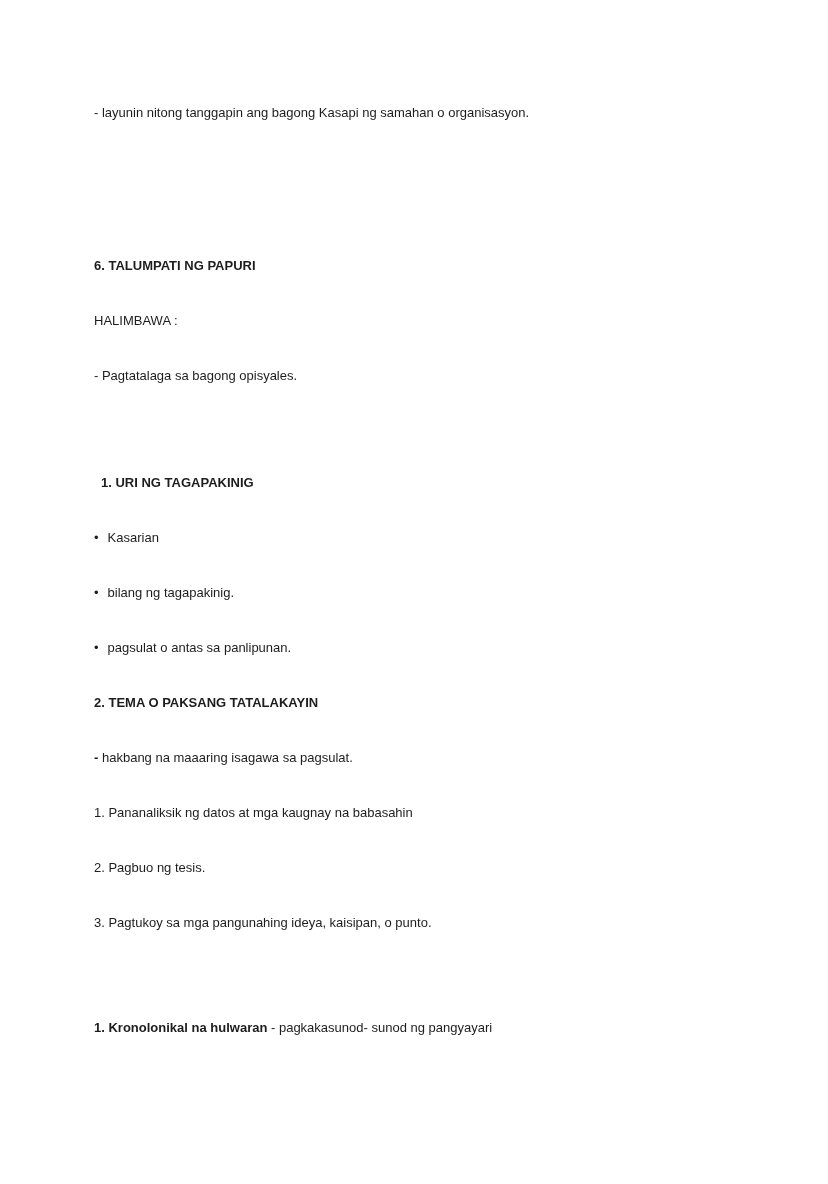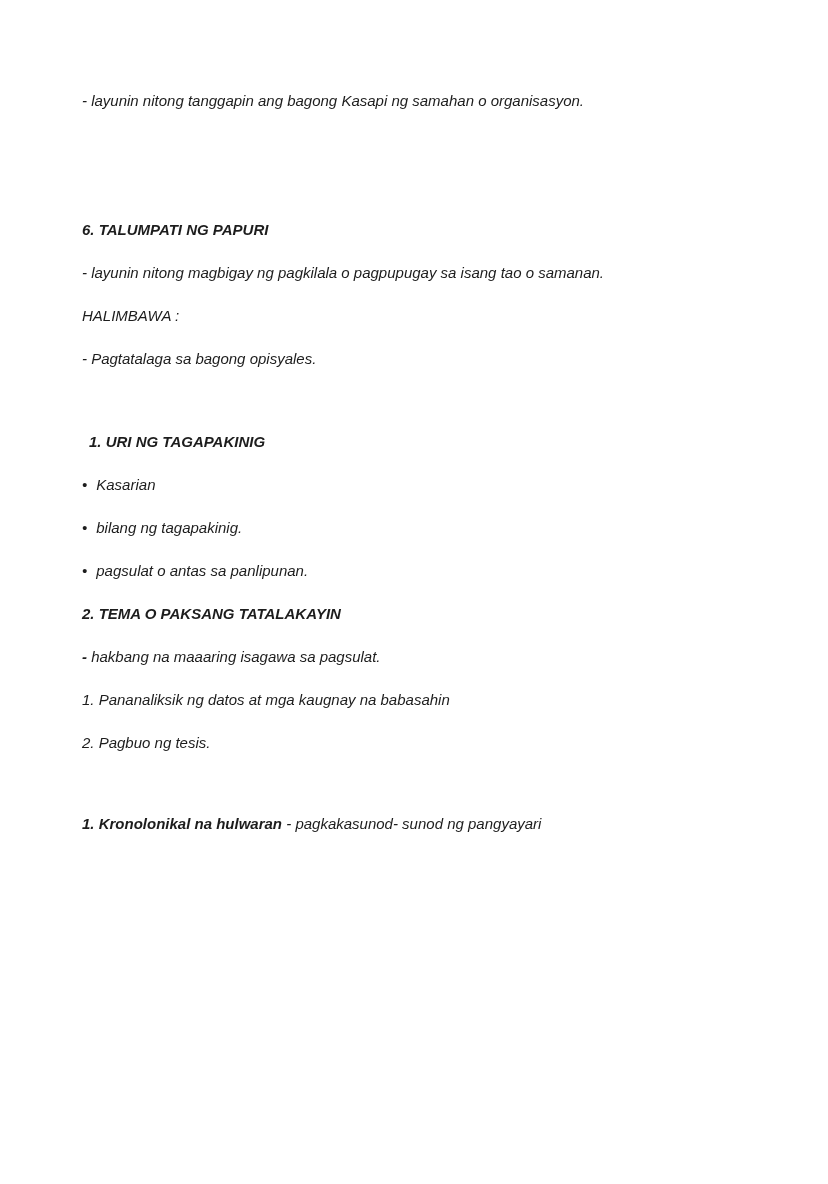--- a/index.html
+++ b/index.html
@@ -17,66 +17,65 @@
     background: #ffffff;
   }
   .content {
     position: absolute;
     top: 79px;
     left: 82px;
     right: 30px;
     color: #1d1d1d;
   }
   .para {
-    margin: 0;
-    font-size: 15px;
+    margin: 12px;
+    font-size: 13px;
     line-height: 43px;
     height: 43px;
     white-space: pre;
     font-weight: 400;
     color: #1d1d1d;
-    font-style: italic;
   }
   .bold { font-weight: 700; }
   .indent { padding-left: 7px; }
   .spacer { width: 100%; }
   .s86 { height: 86px; }
   .s40 { height: 40px; }
   .s38 { height: 38px; }
   .marker { margin-right: 9px; }
 </style>
 </head>
 <body>
 
 <div class="page">
   <div class="content">
 
     <p class="para">- layunin nitong tanggapin ang bagong Kasapi ng samahan o organisasyon.</p>
 
     <div class="spacer s86"></div>
 
     <p class="para bold">6. TALUMPATI NG PAPURI</p>
-    <p class="para">- layunin nitong magbigay ng pagkilala o pagpupugay sa isang tao o samanan.</p>
     <p class="para">HALIMBAWA :</p>
     <p class="para">- Pagtatalaga sa bagong opisyales.</p>
 
     <div class="spacer s40"></div>
 
     <p class="para bold indent">1. URI NG TAGAPAKINIG</p>
 
     <p class="para"><span class="marker">•</span><span>Kasarian</span></p>
     <p class="para"><span class="marker">•</span><span>bilang ng tagapakinig.</span></p>
     <p class="para"><span class="marker">•</span><span>pagsulat o antas sa panlipunan.</span></p>
 
     <p class="para bold">2. TEMA O PAKSANG TATALAKAYIN</p>
 
     <p class="para"><span class="bold">-</span><span> hakbang na maaaring isagawa sa pagsulat.</span></p>
 
     <p class="para">1. Pananaliksik ng datos at mga kaugnay na babasahin</p>
     <p class="para">2. Pagbuo ng tesis.</p>
+    <p class="para">3. Pagtukoy sa mga pangunahing ideya, kaisipan, o punto.</p>
 
     <div class="spacer s38"></div>
 
 
     <p class="para"><span class="bold">1. Kronolonikal na hulwaran</span><span> - pagkakasunod- sunod ng pangyayari</span></p>
 
   </div>
 </div>
 
 </body></html>

